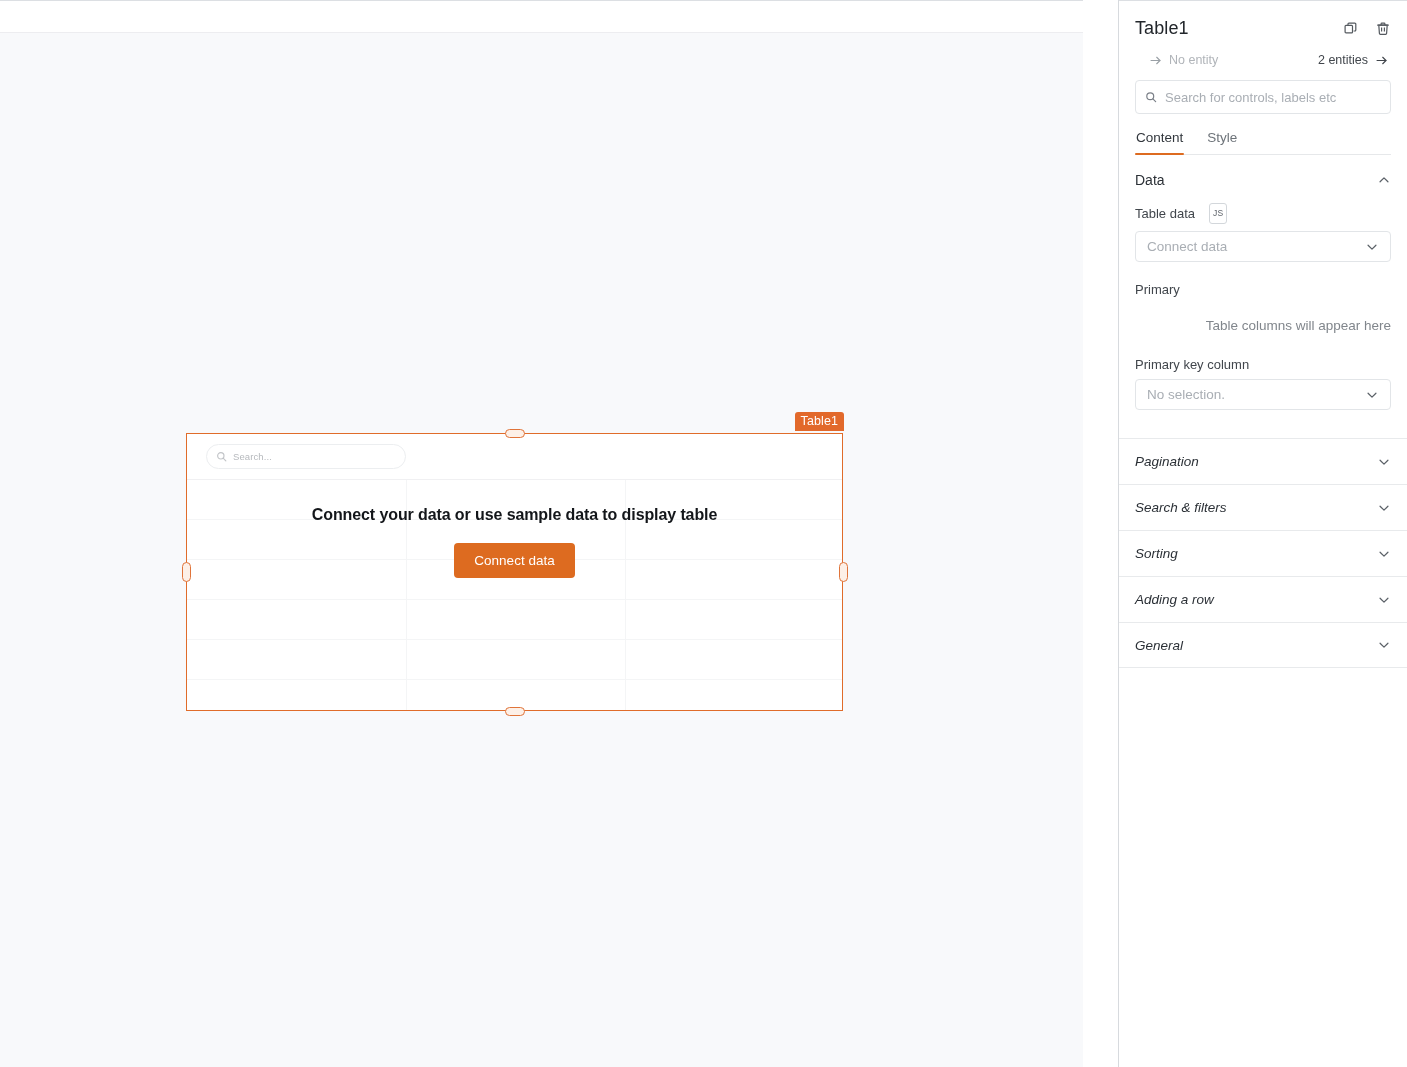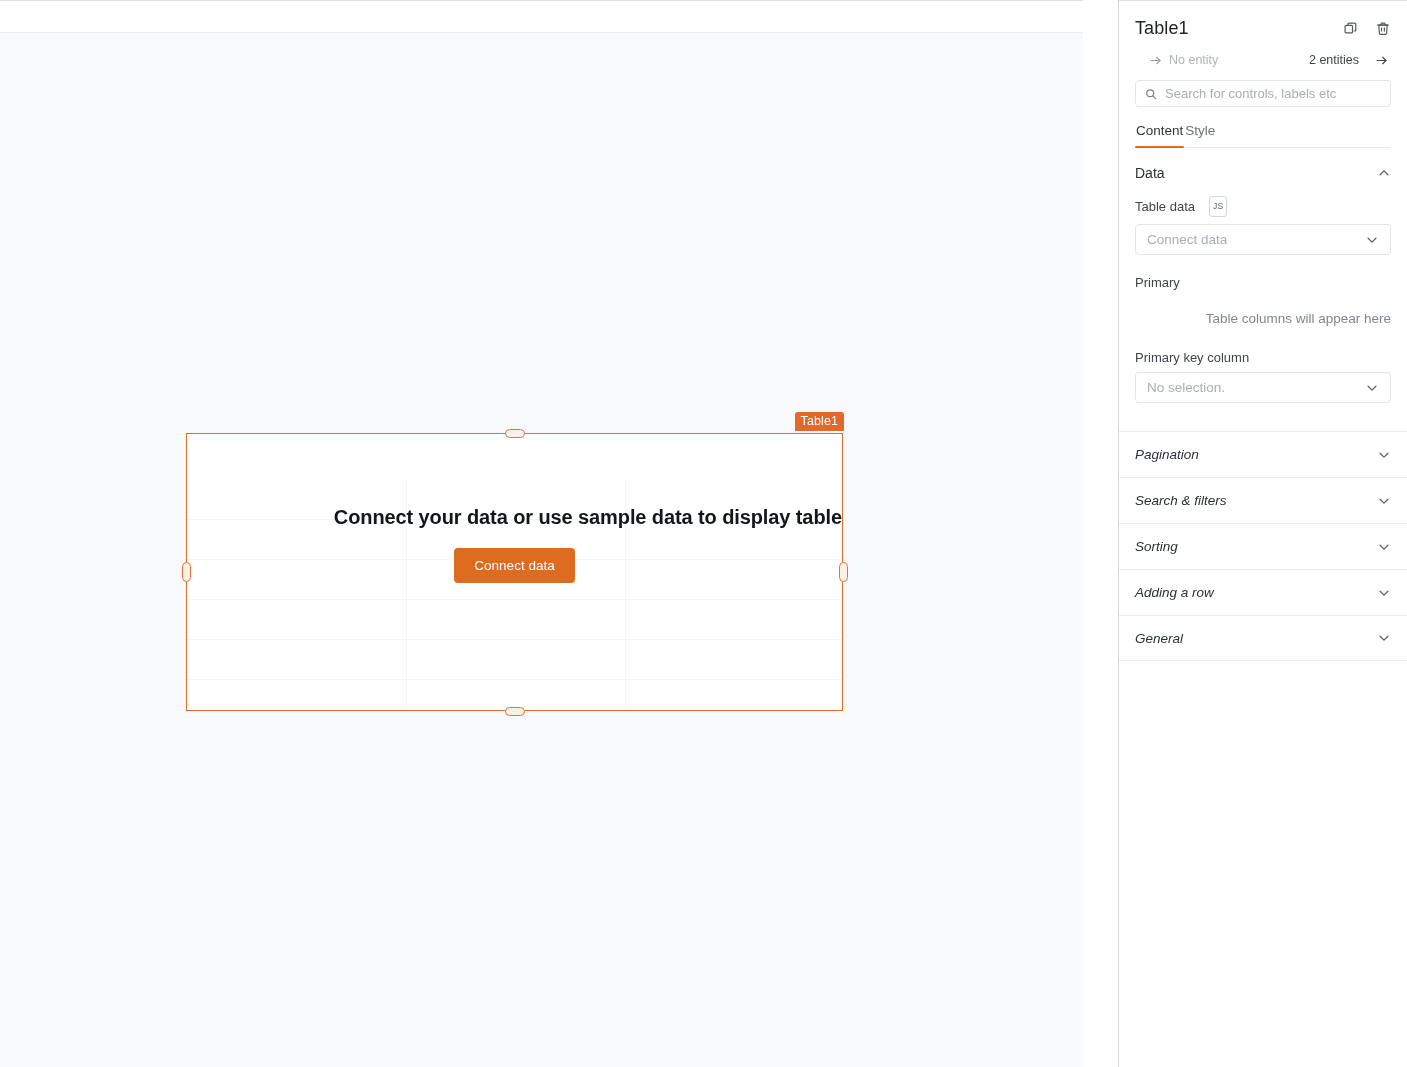--- a/index.html
+++ b/index.html
@@ -105,25 +105,24 @@
   .gcol.c1 { left: 219px; }
   .gcol.c2 { left: 438px; }
 
   .tbl-empty {
     position: absolute;
     left: 0; right: 0; top: 72px;
     text-align: center;
     pointer-events: none;
   }
   .tbl-empty .msg {
-    font-size: 20px;
+    font-size: 16px;
     font-weight: 700;
     color: #13161a;
     letter-spacing: -.1px;
-    text-align: right;
   }
   .tbl-empty .cbtn {
     margin-top: 19px;
     display: inline-block;
     background: #dd6b20;
     color: #ffffff;
     font-size: 13.5px;
     padding: 10px 20px;
     border-radius: 4px;
     border: none;
@@ -175,28 +174,28 @@
   .ico-btn svg { display: block; }
 
   .entity-row {
     display: flex; align-items: center; justify-content: space-between;
     margin-top: 12px;
     padding: 0 3px 0 14px;
     height: 18px;
   }
   .entity-left { display: flex; align-items: center; gap: 7px; }
   .entity-left .etxt { font-size: 12.5px; color: #b0b4b9; }
-  .entity-right { display: flex; align-items: center; gap: 16px; cursor: pointer; }
+  .entity-right { display: flex; align-items: center; gap: 7px; cursor: pointer; }
   .entity-right .etxt { font-size: 12.5px; color: #41464c; }
   .arrow-ico { display: block; color: #9aa0a6; }
   .entity-right .arrow-ico { color: #41464c; }
 
   .search-ctrl {
     margin-top: 11px;
-    height: 27px;
+    height: 34px;
     border: 1px solid #e2e5e8;
     border-radius: 4px;
     display: flex; align-items: center;
     padding: 0 9px;
     gap: 8px;
     background: #fff;
   }
   .search-ctrl .sicon { color: #7b8088; flex: 0 0 12px; }
   .search-ctrl input {
     flex: 1 1 auto;
@@ -204,20 +203,21 @@
     font-family: inherit;
     font-size: 13px;
     color: #22262b;
     background: transparent;
   }
   .search-ctrl input::placeholder { color: #a9aeb4; }
 
   .tabs {
     margin-top: 14px;
     display: flex;
+    gap: 22px;
     border-bottom: 1px solid #e6e8ea;
     position: relative;
   }
   .tab {
     font-size: 13.5px;
     color: #6d7379;
     padding: 2px 1px 9px 1px;
     cursor: pointer;
     position: relative;
     background: none; border: none; font-family: inherit;
@@ -296,20 +296,29 @@
 
   <div class="canvas-wrap">
     <div class="canvas-topbar"></div>
     <div class="canvas-surface"></div>
     <div class="canvas-gutter"></div>
 
     <div class="widget">
 
       <div class="widget-label">Table1</div>
 
+      <div class="tbl-toolbar">
+        <div class="tbl-search">
+          <svg class="sicon" viewBox="0 0 16 16" fill="none" stroke="#8a8f95" stroke-width="1.7">
+            <circle cx="7" cy="7" r="4.6"></circle>
+            <line x1="10.4" y1="10.4" x2="14.3" y2="14.3" stroke-linecap="round"></line>
+          </svg>
+          <span class="sph">Search...</span>
+        </div>
+      </div>
 
       <div class="tbl-grid">
         <div class="grow"></div>
         <div class="grow"></div>
         <div class="grow"></div>
         <div class="grow"></div>
         <div class="grow"></div>
         <div class="grow"></div>
         <div class="gcol c1"></div>
         <div class="gcol c2"></div>

